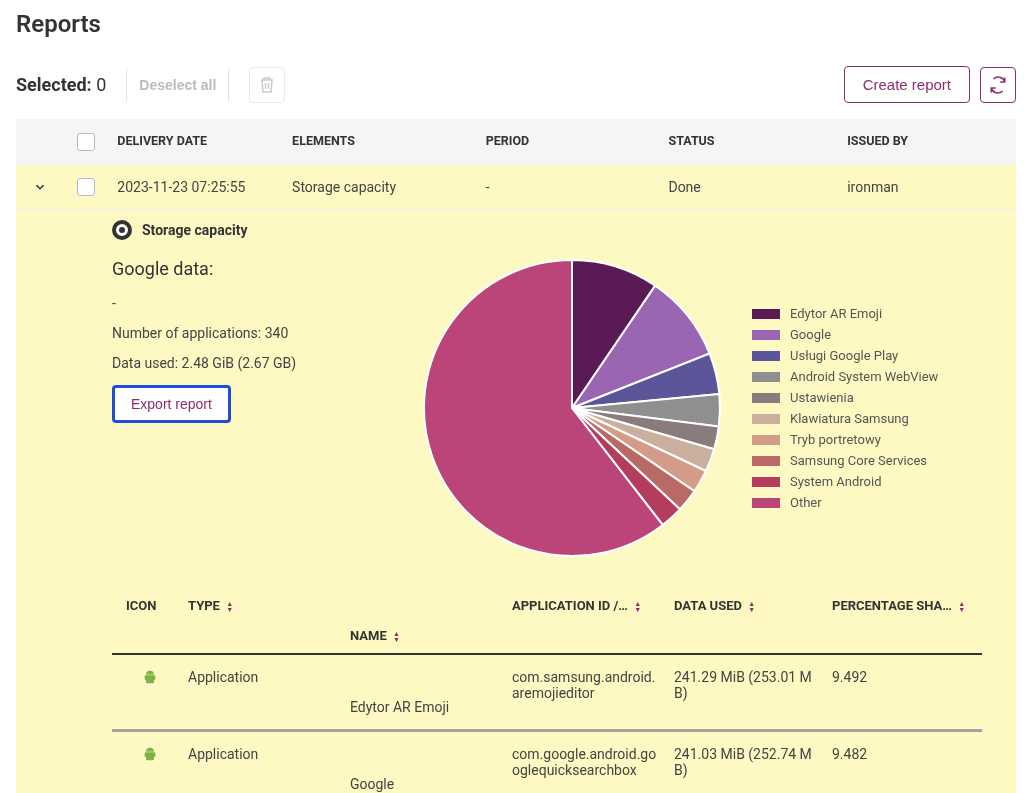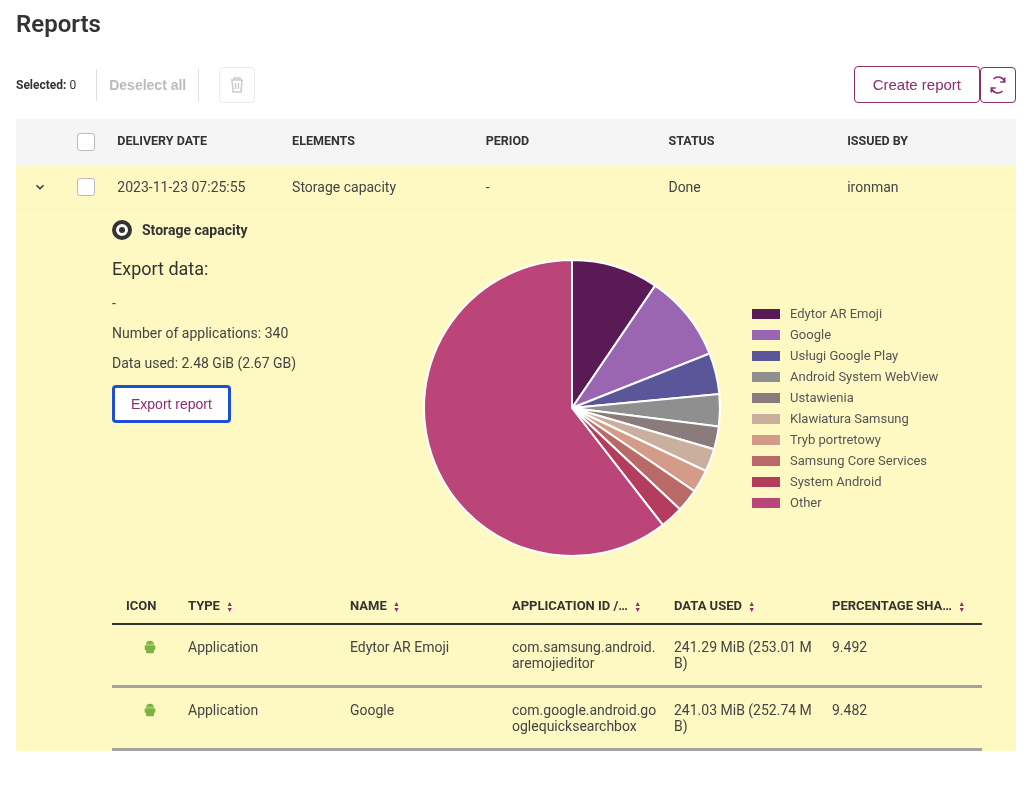--- a/index.html
+++ b/index.html
@@ -26,21 +26,21 @@
       align-items: center;
       justify-content: space-between;
       margin-bottom: 16px;
     }
     .toolbar-left {
       display: flex;
       align-items: center;
       gap: 20px;
     }
     .selected-text {
-      font-size: 12px;
+      font-size: 18px;
     }
     .selected-text b { font-weight: 700; }
     .deselect-btn {
       border: none;
       background: none;
       color: #bbb;
       font-size: 14px;
       font-weight: 600;
       cursor: not-allowed;
       padding: 8px 12px;
@@ -54,20 +54,21 @@
       border-radius: 4px;
       background: #fff;
       display: flex;
       align-items: center;
       justify-content: center;
       cursor: pointer;
     }
     .icon-btn.disabled { cursor: not-allowed; opacity: 0.6; }
     .toolbar-right {
       display: flex;
+      gap: 10px;
       align-items: center;
     }
     .create-report-btn {
       border: 1px solid #8e2d6c;
       color: #8e2d6c;
       background: #fff;
       padding: 9px 18px;
       border-radius: 4px;
       font-size: 15px;
       cursor: pointer;
@@ -211,21 +212,21 @@
     }
     .data-table-header {
       display: flex;
       border-bottom: 2px solid #333;
       padding: 10px 0;
       font-weight: 700;
       font-size: 13px;
     }
     .dcol-icon { width: 76px; padding-left: 14px; }
     .dcol-type { width: 162px; }
-    .dcol-name { width: 162px; }
+    .dcol-name { width: 162px; margin-top: 30px; }
     .dcol-appid { width: 162px; }
     .dcol-data { width: 158px; }
     .dcol-pct { width: 140px; }
     .sort-icon {
       display: inline-flex;
       flex-direction: column;
       margin-left: 3px;
       vertical-align: middle;
       line-height: 4px;
     }
@@ -306,21 +307,21 @@
     </div>
 
     <div class="expanded-content">
       <div class="storage-row">
         <span class="radio-outer"></span>
         <span class="storage-label">Storage capacity</span>
       </div>
 
       <div class="report-body">
         <div class="report-left">
-          <div class="report-data-title">Export data:</div>
+          <div class="report-data-title">Google data:</div>
           <div class="report-data-line">-</div>
           <div class="report-data-line">Number of applications: 340</div>
           <div class="report-data-line">Data used: 2.48 GiB (2.67 GB)</div>
           <button class="export-btn">Export report</button>
         </div>
 
         <div class="chart-area">
           <div class="pie-container">
             <svg id="pie-svg" width="300" height="300" viewBox="0 0 300 300">
                 <path d="M 150 150 L 150 2 A 148 148 0 0 1 233.18833992211535 27.592075007364855 Z" fill="#5a1a55" stroke="#fff" stroke-width="2"></path>

